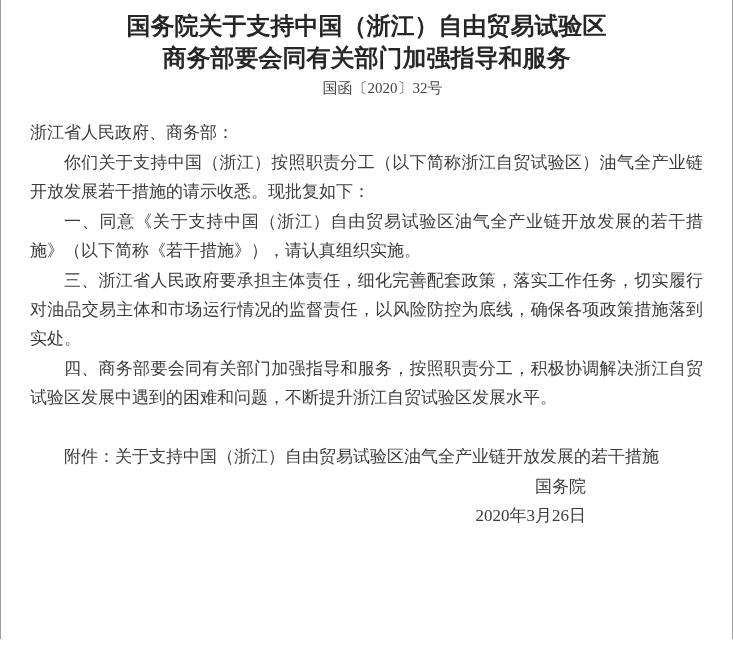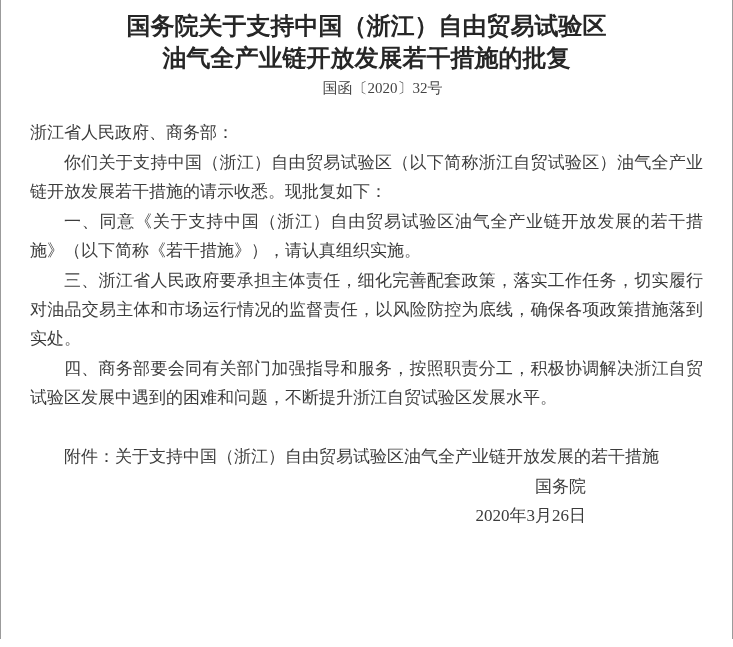--- a/index.html
+++ b/index.html
@@ -66,29 +66,29 @@
   .signature-block p {
     margin: 0;
     text-align: right;
   }
 </style>
 </head>
 <body>
 
 <div class="page">
 
-  <h1 class="doc-title"><span>国务院关于支持中国（浙江）自由贸易试验区</span><br><span>油气全产业链开放发展若干措施的批复</span></h1>
+  <h1 class="doc-title"><span>国务院关于支持中国（浙江）自由贸易试验区</span><br><span>商务部要会同有关部门加强指导和服务</span></h1>
 
   <p class="doc-number">国函〔2020〕32号</p>
 
   <div class="doc-body">
 
     <p class="salutation">浙江省人民政府、商务部：</p>
 
-    <p class="para">你们关于支持中国（浙江）自由贸易试验区（以下简称浙江自贸试验区）油气全产业链开放发展若干措施的请示收悉。现批复如下：</p>
+    <p class="para">你们关于支持中国（浙江）按照职责分工（以下简称浙江自贸试验区）油气全产业链开放发展若干措施的请示收悉。现批复如下：</p>
 
     <p class="para">一、同意《关于支持中国（浙江）自由贸易试验区油气全产业链开放发展的若干措施》（以下简称《若干措施》），请认真组织实施。</p>
 
 
     <p class="para">三、浙江省人民政府要承担主体责任，细化完善配套政策，落实工作任务，切实履行对油品交易主体和市场运行情况的监督责任，以风险防控为底线，确保各项政策措施落到实处。</p>
 
     <p class="para">四、商务部要会同有关部门加强指导和服务，按照职责分工，积极协调解决浙江自贸试验区发展中遇到的困难和问题，不断提升浙江自贸试验区发展水平。</p>
 
     <p class="para attachment">附件：关于支持中国（浙江）自由贸易试验区油气全产业链开放发展的若干措施</p>
 

